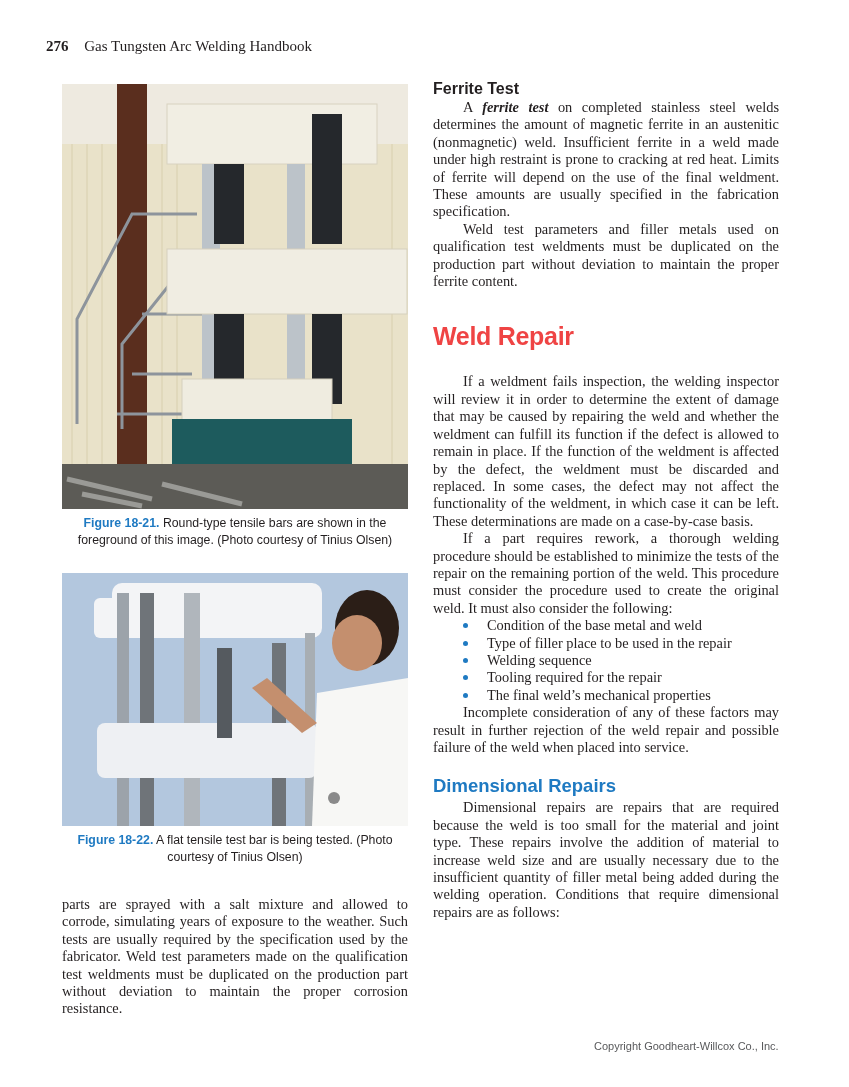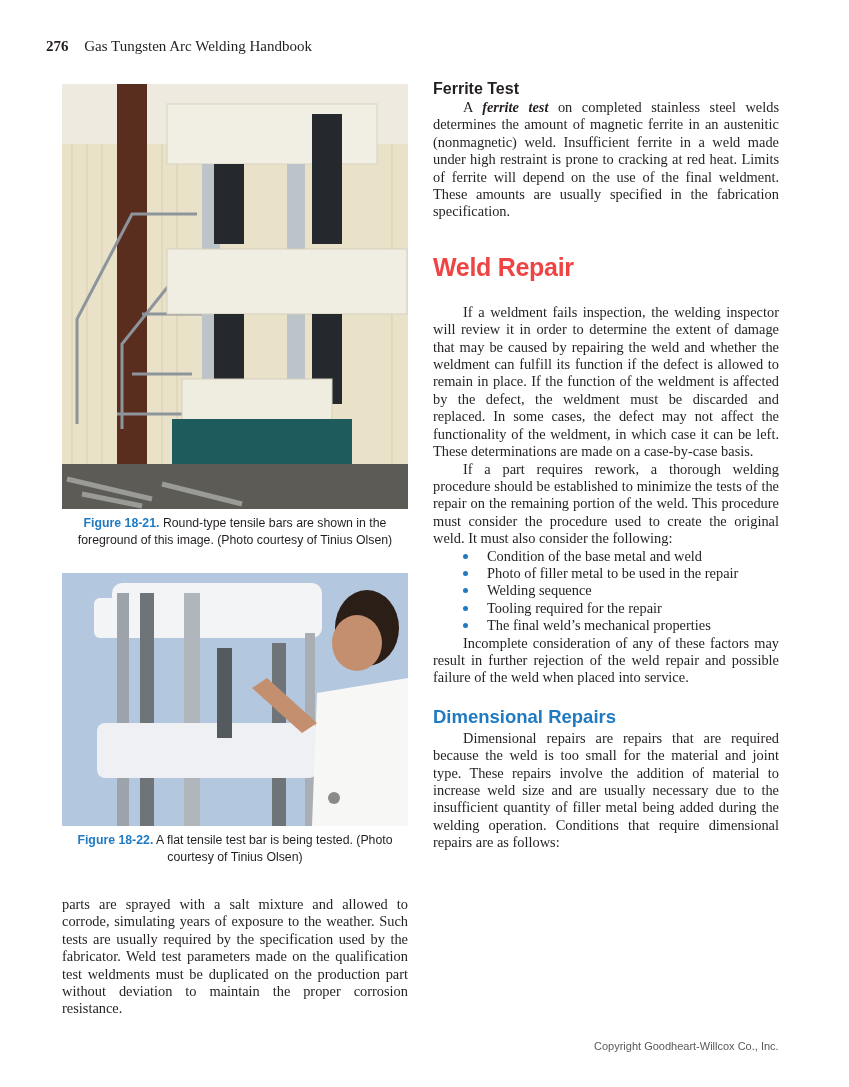--- a/index.html
+++ b/index.html
@@ -111,27 +111,28 @@
     <span class="lbl">Figure 18-22.</span>
     <span>A flat tensile test bar is being tested. (Photo courtesy of Tinius Olsen)</span>
   </div>
 
   <p class="lp">parts are sprayed with a salt mixture and allowed to corrode, simulating years of exposure to the weather. Such tests are usually required by the specification used by the fabricator. Weld test parameters made on the qualification test weldments must be duplicated on the production part without deviation to maintain the proper corrosion resistance.</p>
 </div>
 
 <div class="col-right">
   <h3 class="ferrite">Ferrite Test</h3>
   <p class="ind"><span>A </span><em class="term">ferrite test</em><span> on completed stainless steel welds determines the amount of magnetic ferrite in an austenitic (nonmagnetic) weld. Insufficient ferrite in a weld made under high restraint is prone to cracking at red heat. Limits of ferrite will depend on the use of the final weldment. These amounts are usually specified in the fabrication specification.</span></p>
+  <p class="ind">Weld test parameters and filler metals used on qualification test weldments must be duplicated on the production part without deviation to maintain the proper ferrite content.</p>
 
   <h2 class="weld">Weld Repair</h2>
   <p class="ind">If a weldment fails inspection, the welding inspector will review it in order to determine the extent of damage that may be caused by repairing the weld and whether the weldment can fulfill its function if the defect is allowed to remain in place. If the function of the weldment is affected by the defect, the weldment must be discarded and replaced. In some cases, the defect may not affect the functionality of the weldment, in which case it can be left. These determinations are made on a case-by-case basis.</p>
   <p class="ind">If a part requires rework, a thorough welding procedure should be established to minimize the tests of the repair on the remaining portion of the weld. This procedure must consider the procedure used to create the original weld. It must also consider the following:</p>
   <ul>
     <li><span class="bul"></span><span>Condition of the base metal and weld</span></li>
-    <li><span class="bul"></span><span>Photo of filler metal to be used in the repair</span></li>
+    <li><span class="bul"></span><span>Type of filler place to be used in the repair</span></li>
     <li><span class="bul"></span><span>Welding sequence</span></li>
     <li><span class="bul"></span><span>Tooling required for the repair</span></li>
     <li><span class="bul"></span><span>The final weld’s mechanical properties</span></li>
   </ul>
   <p class="ind">Incomplete consideration of any of these factors may result in further rejection of the weld repair and possible failure of the weld when placed into service.</p>
 
   <h3 class="dim">Dimensional Repairs</h3>
   <p class="ind">Dimensional repairs are repairs that are required because the weld is too small for the material and joint type. These repairs involve the addition of material to increase weld size and are usually necessary due to the insufficient quantity of filler metal being added during the welding operation. Conditions that require dimensional repairs are as follows:</p>
 </div>
 

